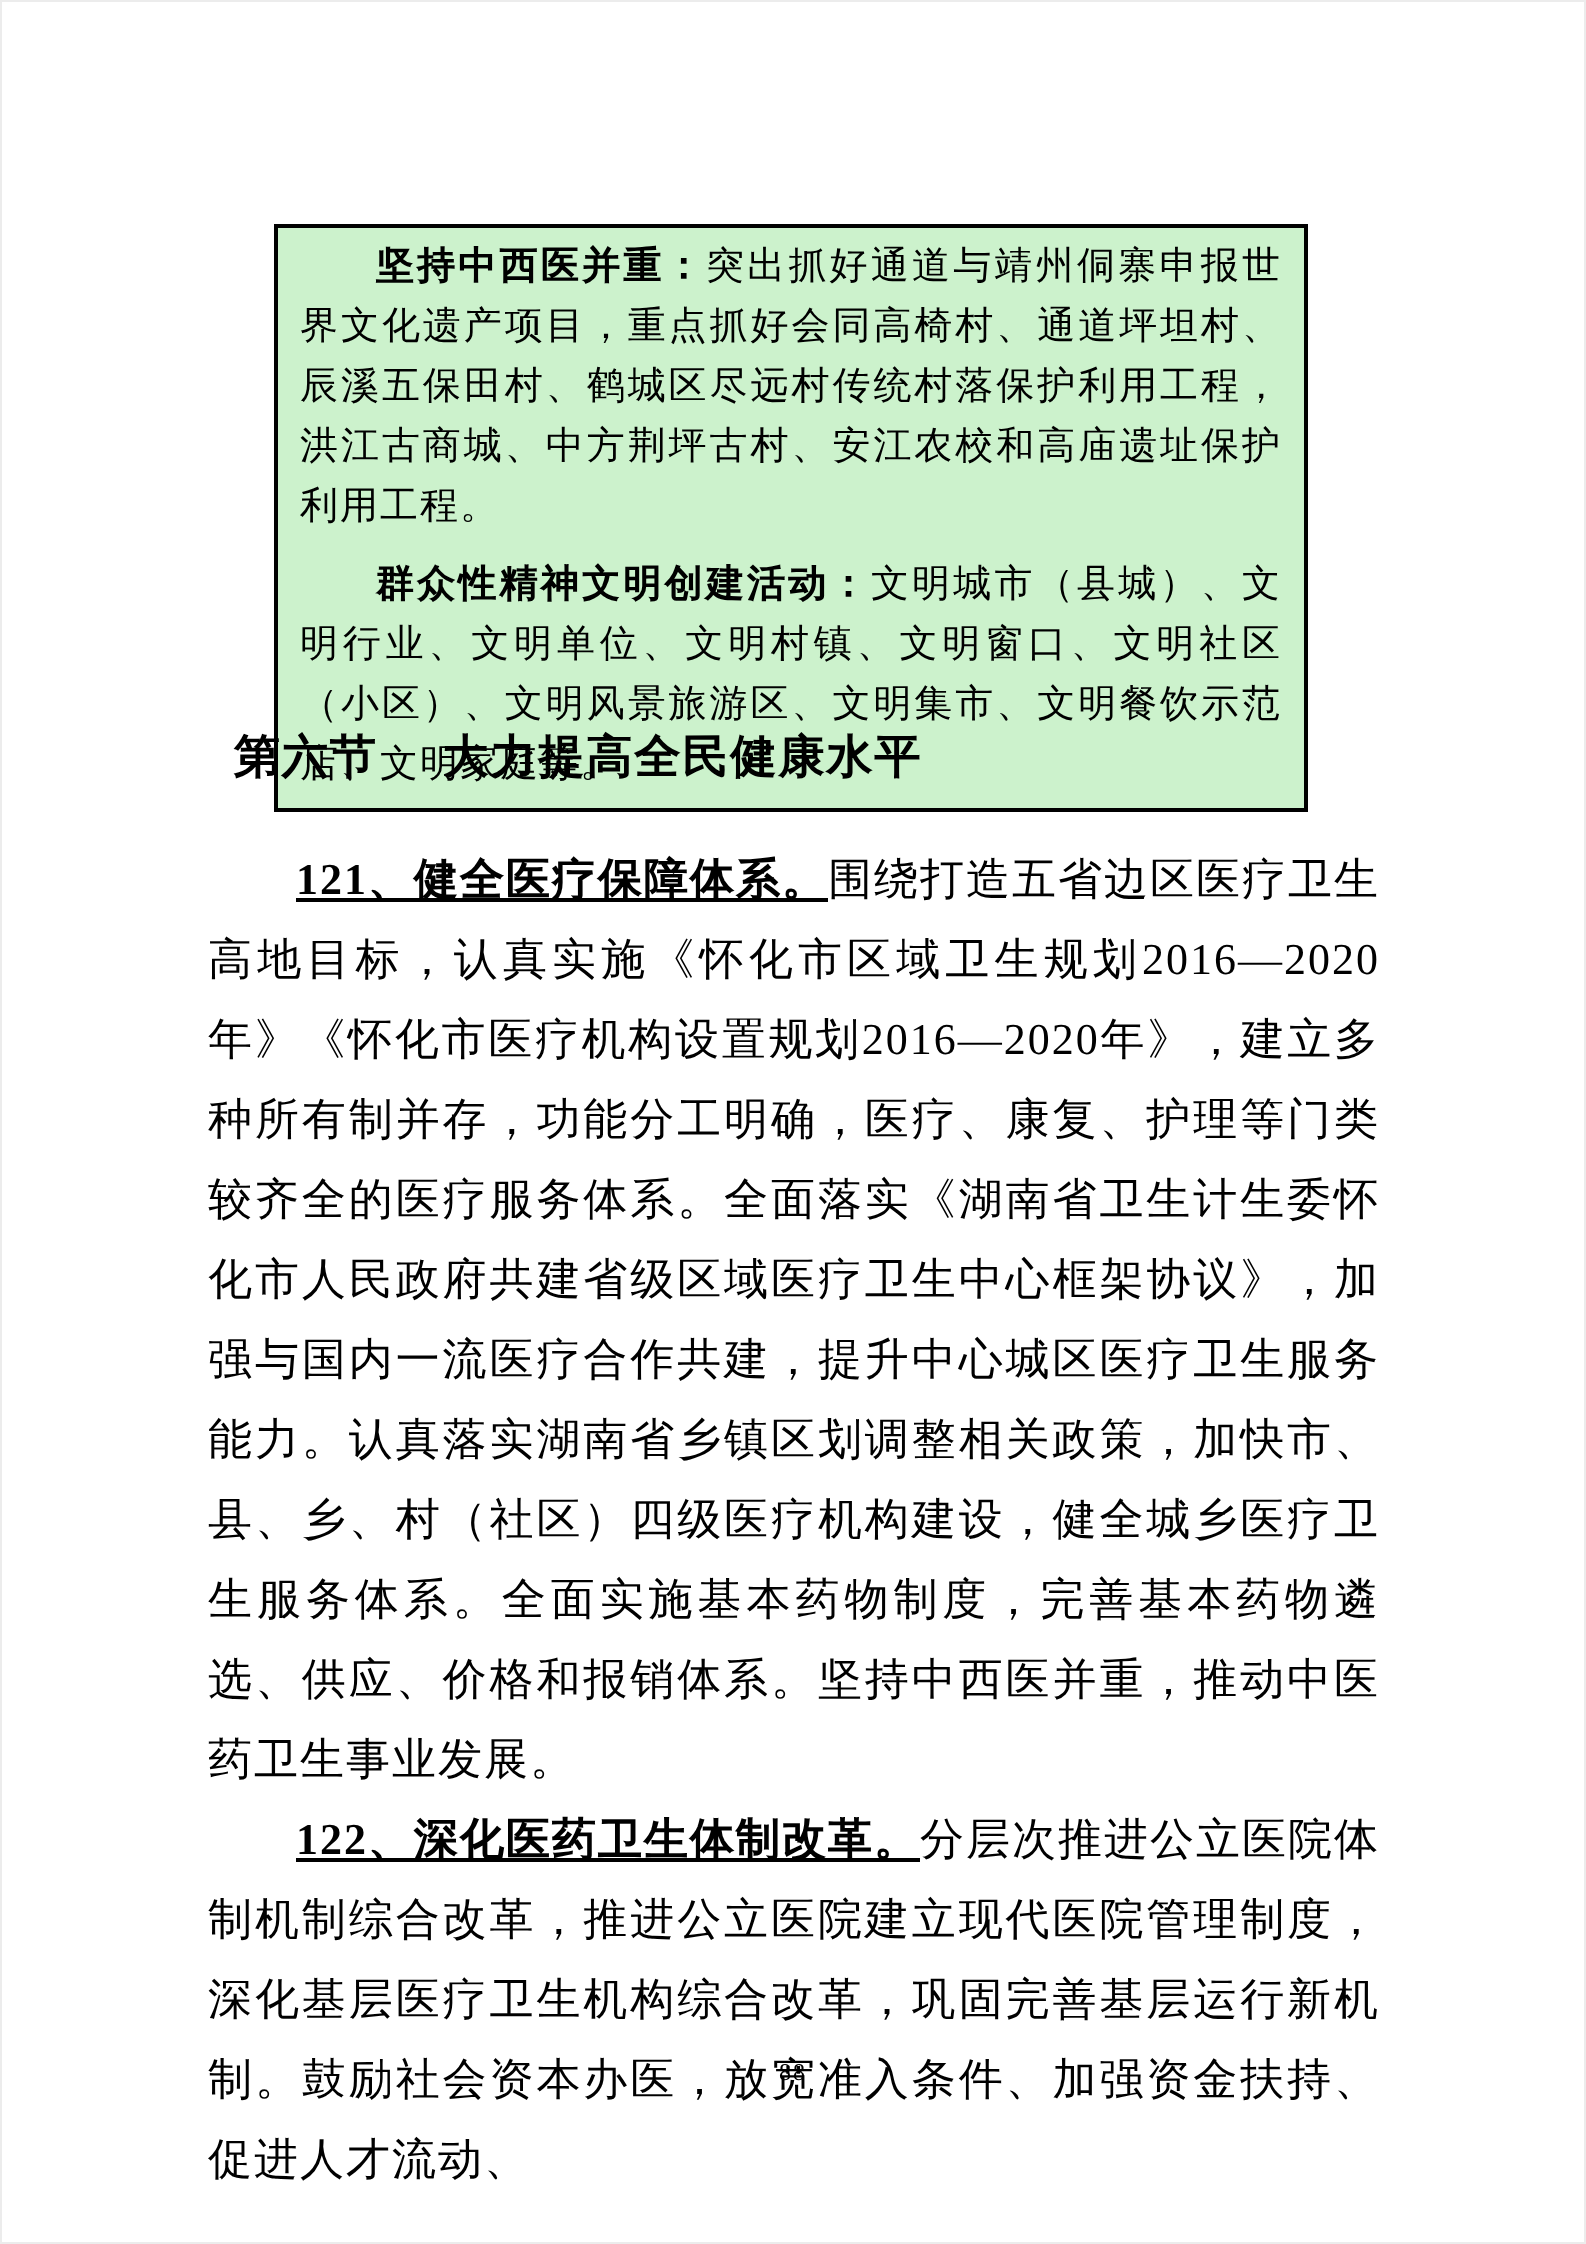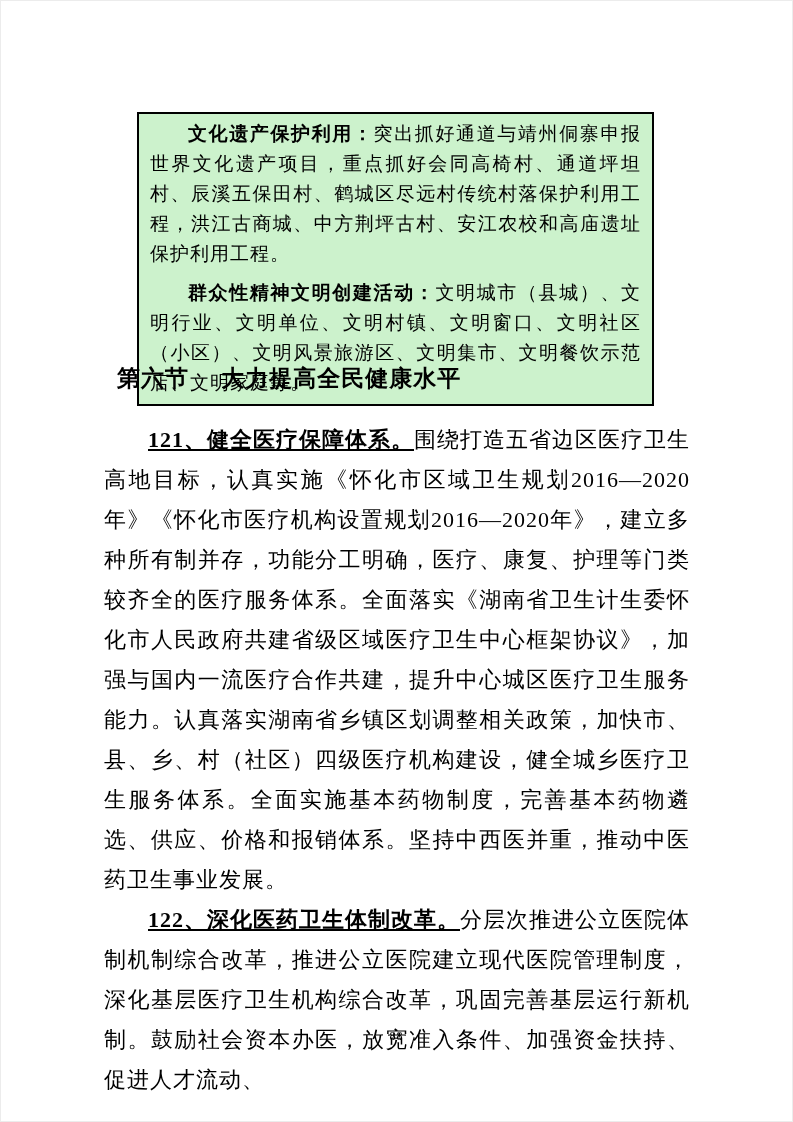--- a/index.html
+++ b/index.html
@@ -91,21 +91,21 @@
     font-size: 12px;
     letter-spacing: 1px;
   }
 </style>
 </head>
 <body>
 
 <div class="page">
 
   <div class="highlight-box">
-    <p class="box-para"><b class="box-label">文化遗产保护利用：</b><span>突出抓好通道与靖州侗寨申报世界文化遗产项目，重点抓好会同高椅村、通道坪坦村、辰溪五保田村、鹤城区尽远村传统村落保护利用工程，洪江古商城、中方荆坪古村、安江农校和高庙遗址保护利用工程。</span></p>
+    <p class="box-para"><b class="box-label">坚持中西医并重：</b><span>突出抓好通道与靖州侗寨申报世界文化遗产项目，重点抓好会同高椅村、通道坪坦村、辰溪五保田村、鹤城区尽远村传统村落保护利用工程，洪江古商城、中方荆坪古村、安江农校和高庙遗址保护利用工程。</span></p>
     <p class="box-para"><b class="box-label">群众性精神文明创建活动：</b><span>文明城市（县城）、文明行业、文明单位、文明村镇、文明窗口、文明社区（小区）、文明风景旅游区、文明集市、文明餐饮示范店、文明家庭等。</span></p>
   </div>
 
   <div class="section-heading">
     <span class="sec-num">第六节</span><span class="sec-title">大力提高全民健康水平</span>
   </div>
 
   <div class="body-block">
     <p class="body-para"><b class="body-lead">121、健全医疗保障体系。</b><span>围绕打造五省边区医疗卫生高地目标，认真实施《怀化市区域卫生规划2016—2020年》《怀化市医疗机构设置规划2016—2020年》，建立多种所有制并存，功能分工明确，医疗、康复、护理等门类较齐全的医疗服务体系。全面落实《湖南省卫生计生委怀化市人民政府共建省级区域医疗卫生中心框架协议》，加强与国内一流医疗合作共建，提升中心城区医疗卫生服务能力。认真落实湖南省乡镇区划调整相关政策，加快市、县、乡、村（社区）四级医疗机构建设，健全城乡医疗卫生服务体系。全面实施基本药物制度，完善基本药物遴选、供应、价格和报销体系。坚持中西医并重，推动中医药卫生事业发展。</span></p>
     <p class="body-para"><b class="body-lead">122、深化医药卫生体制改革。</b><span>分层次推进公立医院体制机制综合改革，推进公立医院建立现代医院管理制度，深化基层医疗卫生机构综合改革，巩固完善基层运行新机制。鼓励社会资本办医，放宽准入条件、加强资金扶持、促进人才流动、</span></p>

